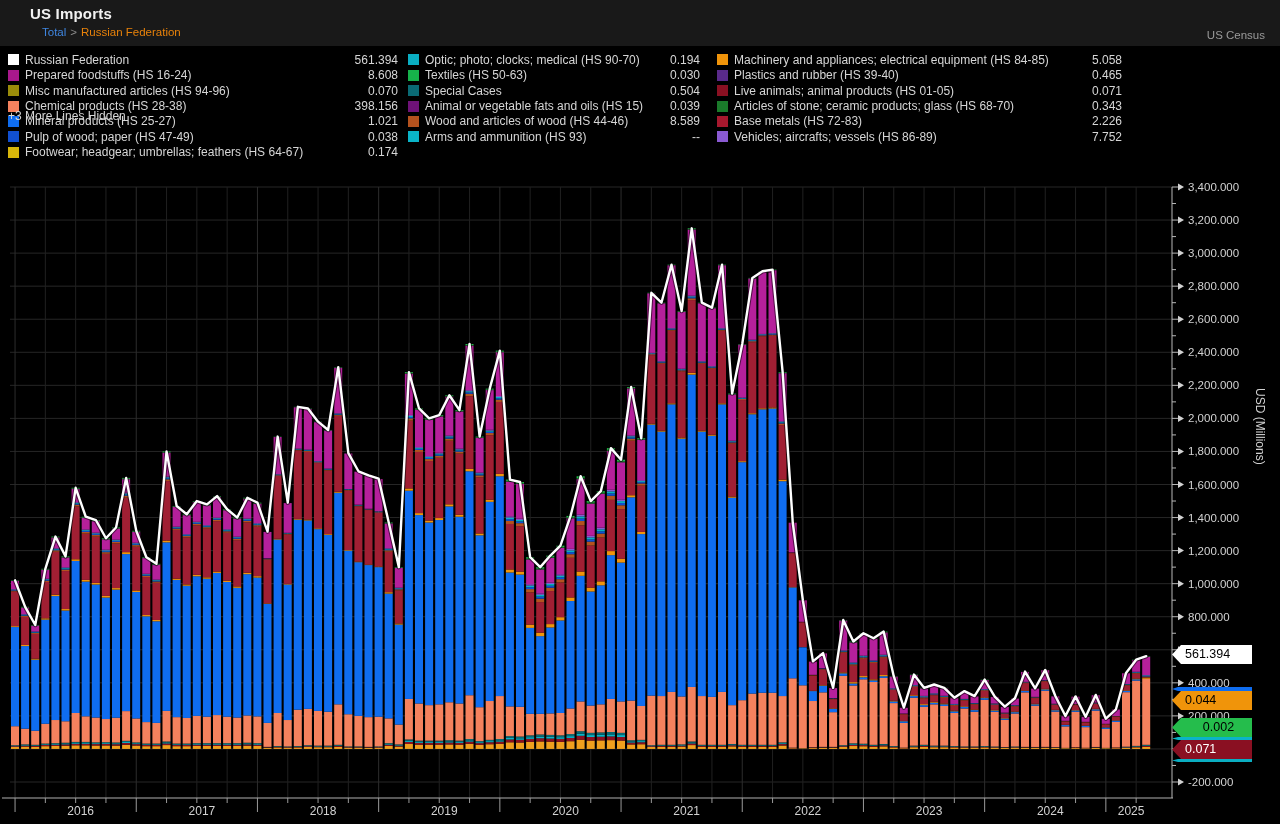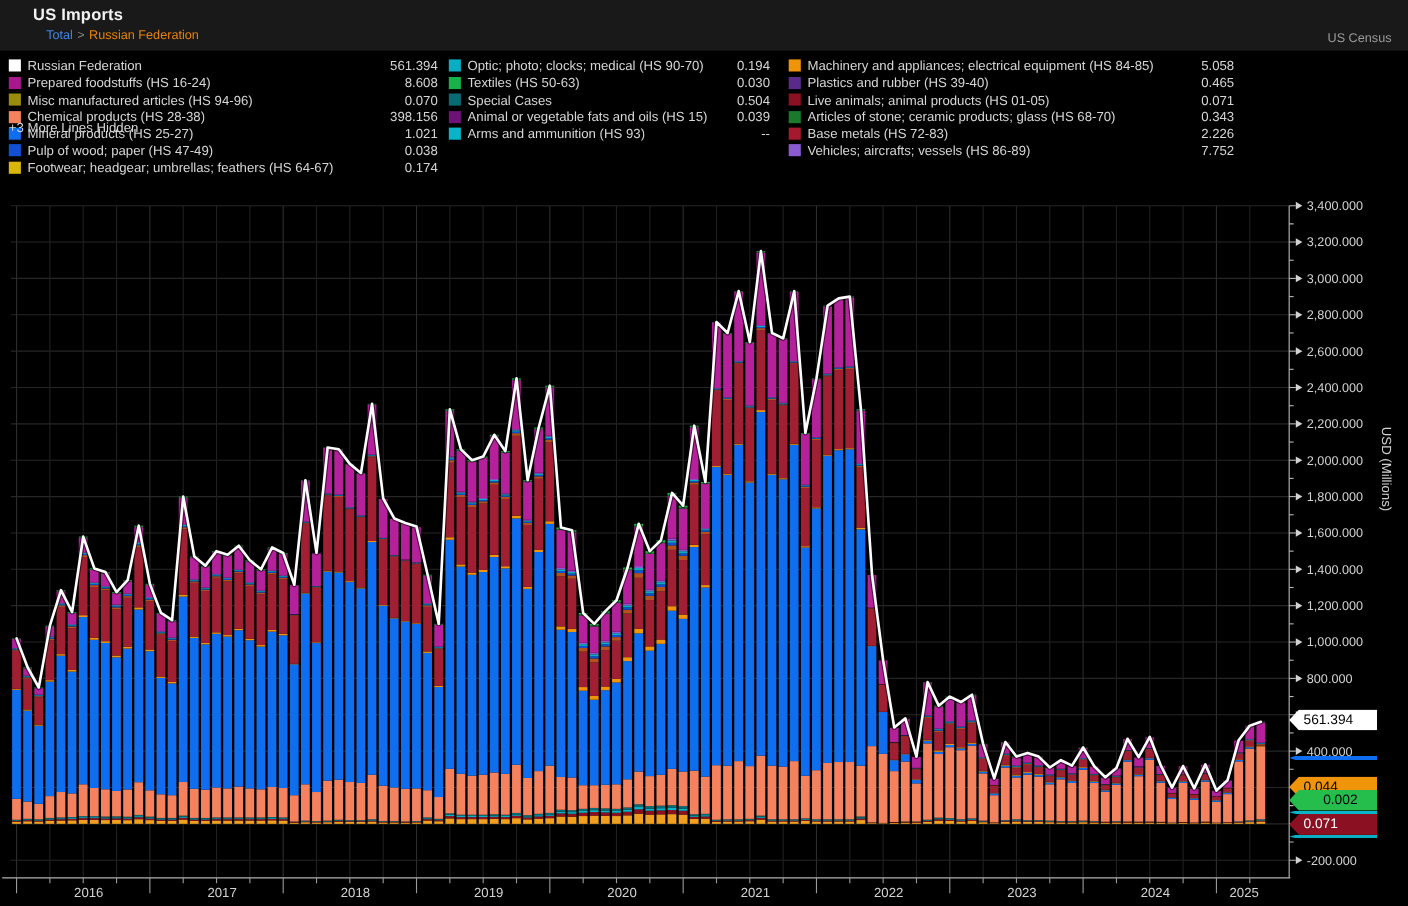--- a/index.html
+++ b/index.html
@@ -106,20 +106,26 @@
           <span class="sw" style="background: rgb(10, 106, 116);"></span>
           <span class="lg-label">Special Cases</span>
           <span class="lg-fill"></span>
           <span class="lg-val">0.504</span>
         </div>
         <div class="lg-row">
           <span class="sw" style="background: rgb(110, 18, 120);"></span>
           <span class="lg-label">Animal or vegetable fats and oils (HS 15)</span>
           <span class="lg-fill"></span>
           <span class="lg-val">0.039</span>
+        </div>
+        <div class="lg-row">
+          <span class="sw" style="background: rgb(180, 82, 30);"></span>
+          <span class="lg-label">Wood and articles of wood (HS 44-46)</span>
+          <span class="lg-fill"></span>
+          <span class="lg-val">8.589</span>
         </div>
         <div class="lg-row">
           <span class="sw" style="background: rgb(10, 180, 200);"></span>
           <span class="lg-label">Arms and ammunition (HS 93)</span>
           <span class="lg-fill"></span>
           <span class="lg-val">--</span>
         </div>
       </div>
       <div class="lg-col" style="left: 717px; width: 405px;">
         <div class="lg-row">
@@ -1868,17 +1874,17 @@
       <text x="1050.3" y="635" fill="#d2d2d2" text-anchor="middle" font-size="12px" font-family="Liberation Sans, sans-serif">2024</text>
       <text x="1131.1" y="635" fill="#d2d2d2" text-anchor="middle" font-size="12px" font-family="Liberation Sans, sans-serif">2025</text>
     </svg>
 
   <div class="ylab">USD (Millions)</div>
   <div id="flags">
       <div class="strip" style="top: 687px; height: 4px; background: rgb(15, 109, 240);"></div>
       <div class="strip" style="top: 737px; height: 3px; background: rgb(10, 180, 200);"></div>
       <div class="strip" style="top: 759px; height: 3px; background: rgb(10, 174, 194);"></div>
       <div class="flag" style="top: 645px; background: rgb(255, 255, 255); color: rgb(0, 0, 0);">561.394</div>
-      <div class="flag" style="top: 706px; background: rgb(240, 148, 10); color: rgb(0, 0, 0);">0.044</div>
+      <div class="flag" style="top: 691px; background: rgb(240, 148, 10); color: rgb(0, 0, 0);">0.044</div>
       <div class="flag" style="top: 718px; background: rgb(37, 189, 76); color: rgb(0, 0, 0); text-align: center;">0.002</div>
       <div class="flag" style="top: 740px; background: rgb(138, 16, 34); color: rgb(255, 255, 255);">0.071</div>
     </div>
 </div>
 
 </body></html>

